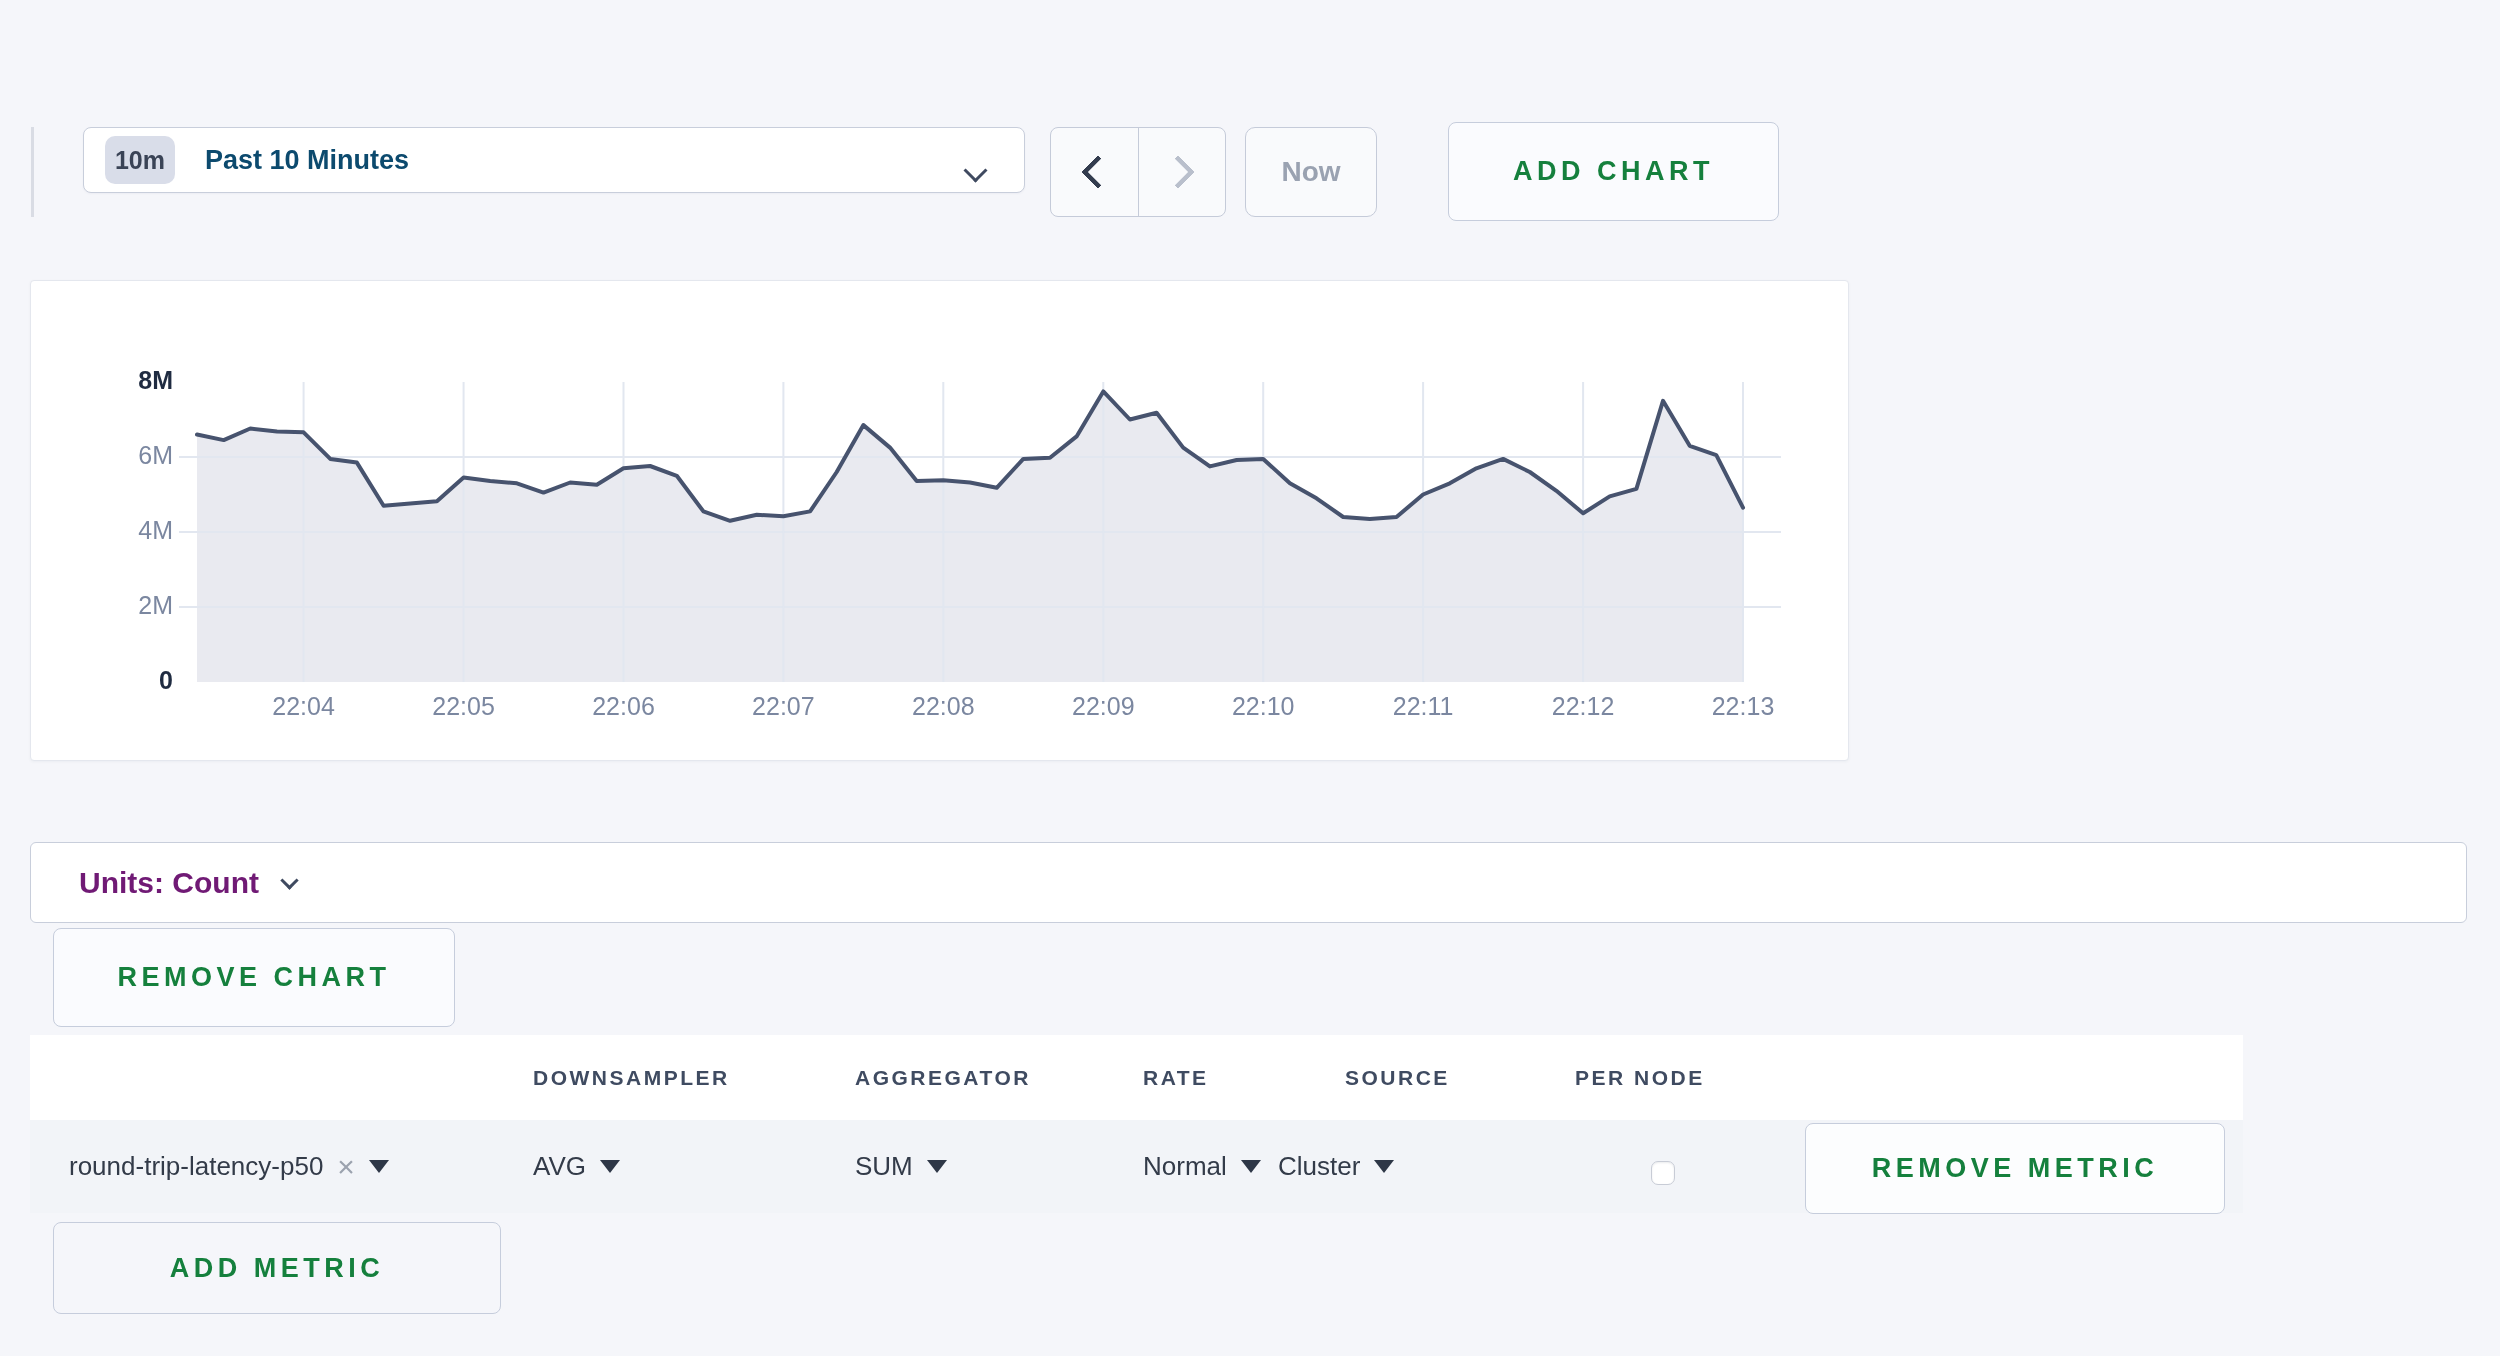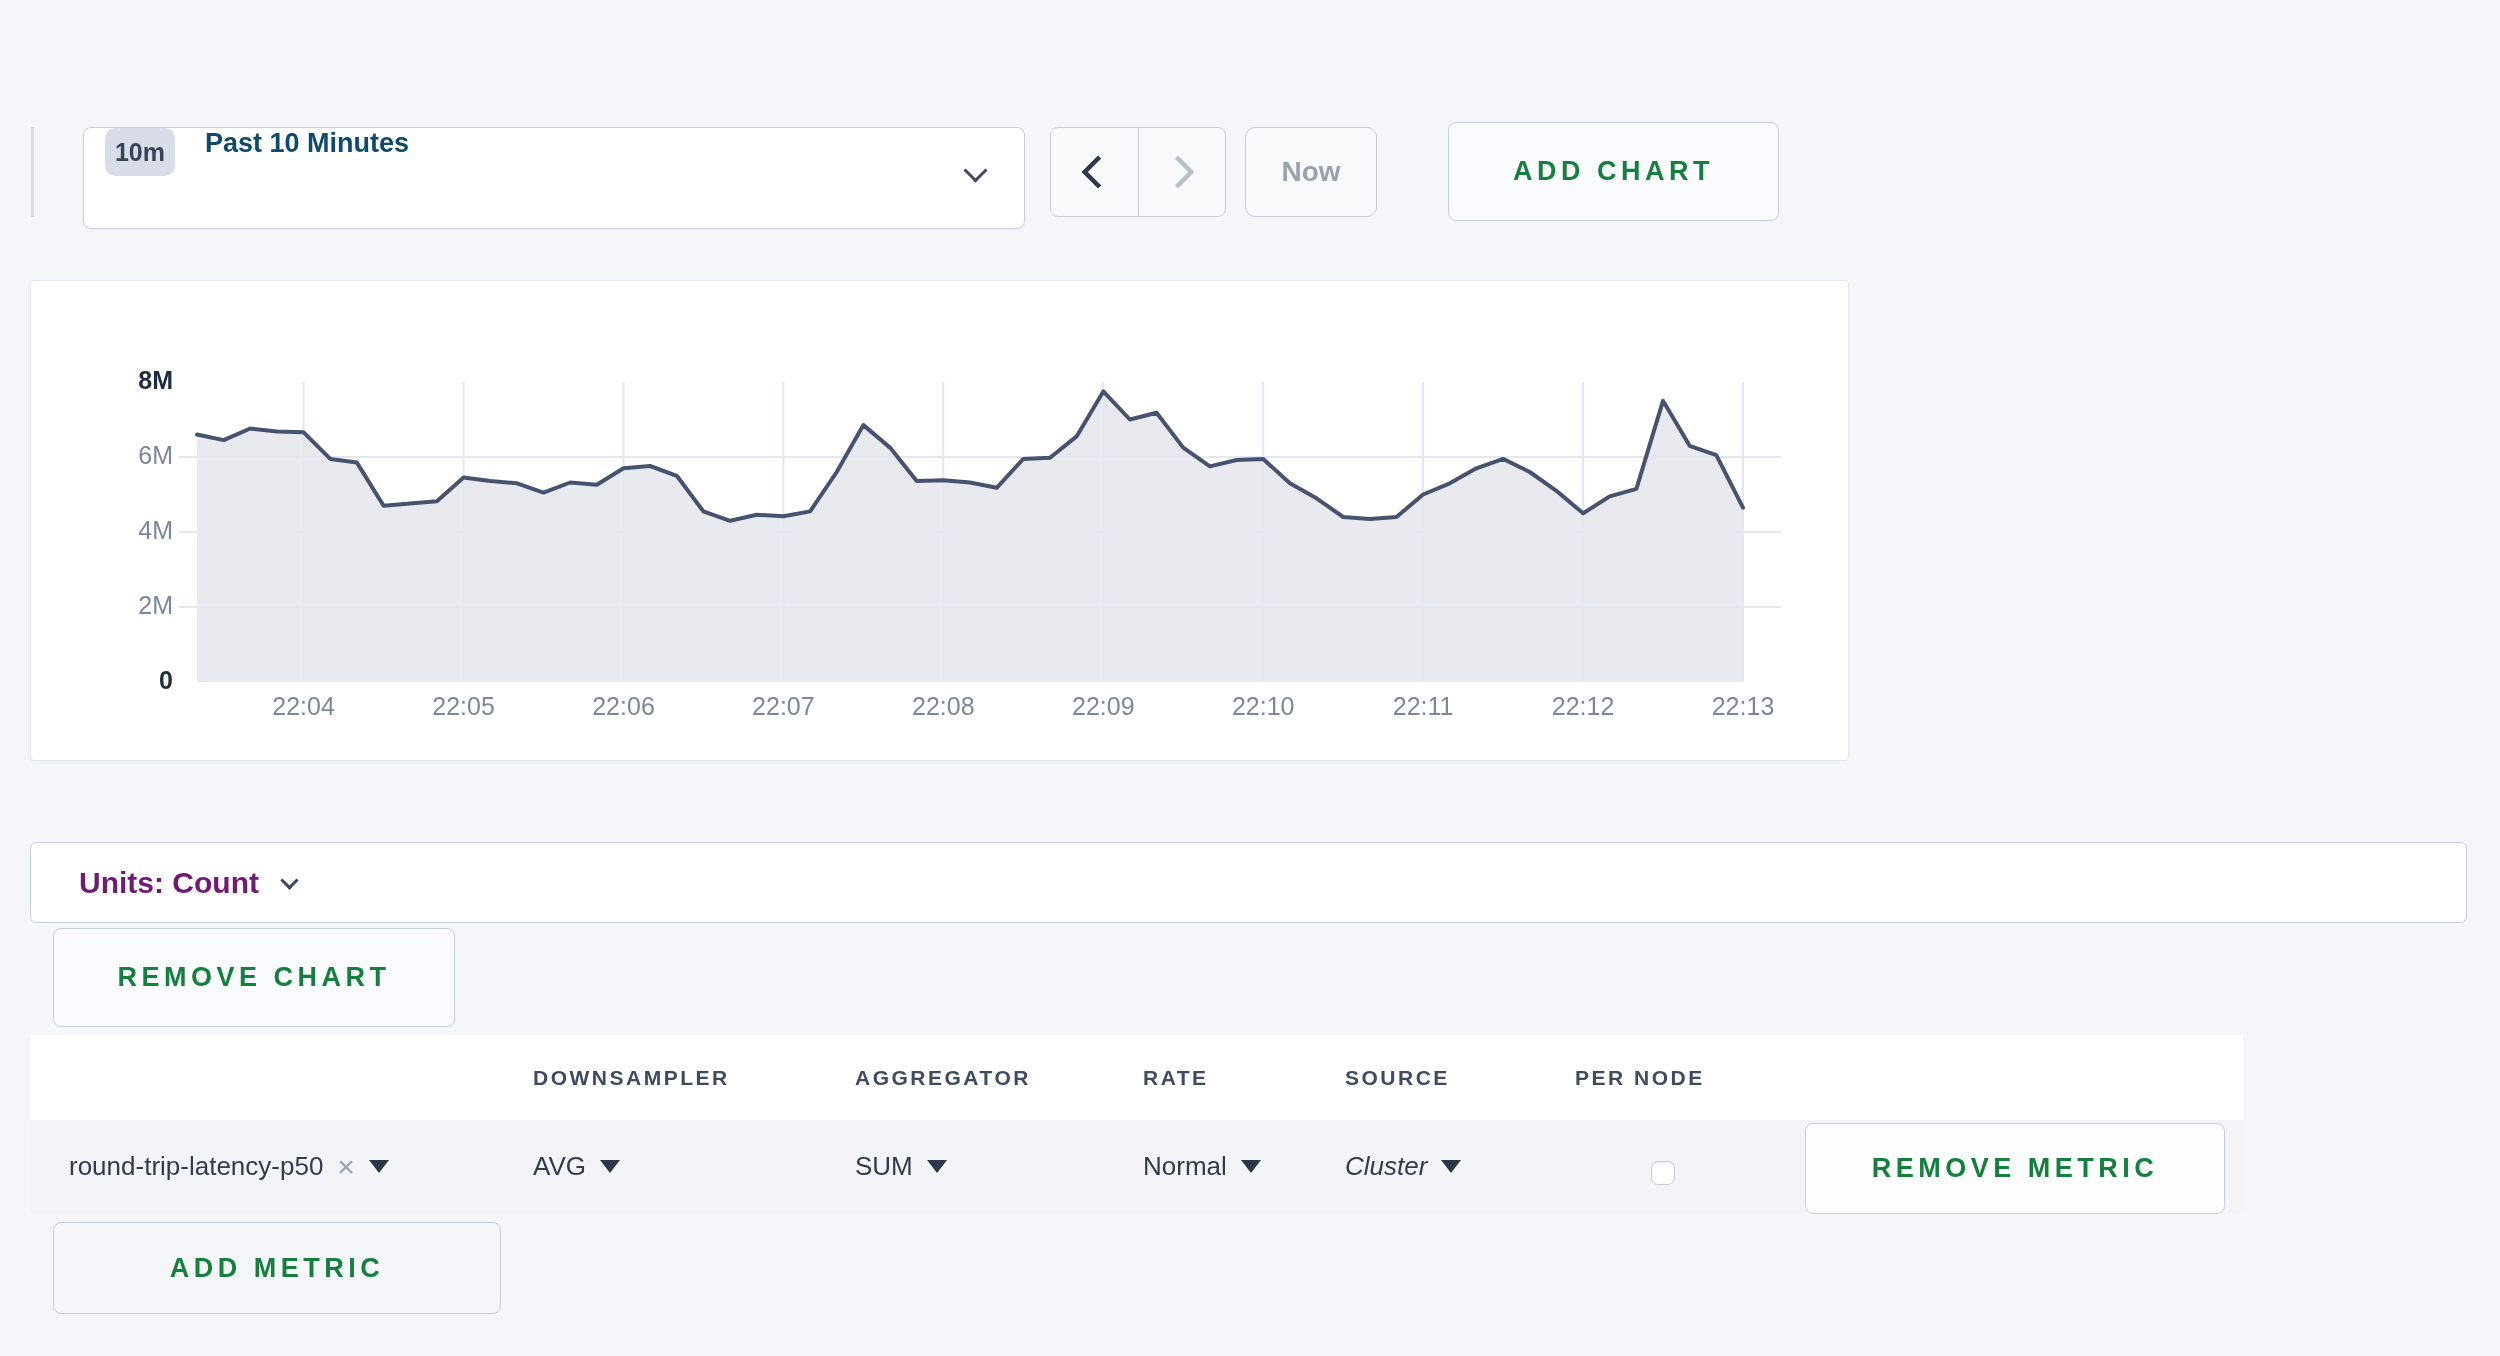--- a/index.html
+++ b/index.html
@@ -10,23 +10,23 @@
     color:#232b3b;
   }
   .abs{position:absolute;}
 
   
   .page-title{left:43px;top:16px;font-size:47px;font-weight:700;color:#1a2231;letter-spacing:-0.5px;}
 
   .vrule{left:31px;top:127px;width:3px;height:90px;background:#d9dce4;}
 
   .time-dropdown{
-    left:83px;top:127px;width:942px;height:102px;background:#fff;
+    left:83px;top:127px;width:942px;height:66px;background:#fff;
     border:1.5px solid #c8cedb;border-radius:8px;box-sizing:border-box;
-    display:flex;box-shadow:0 1px 2px rgba(70,80,110,.05);
+    display:flex;align-items:center;box-shadow:0 1px 2px rgba(70,80,110,.05);
     cursor:pointer;
   }
   .time-badge{
     margin-left:21px;height:48px;min-width:70px;border-radius:10px;background:#d9dde9;
     display:flex;align-items:center;justify-content:center;
     font-size:25px;font-weight:700;color:#3a4356;
   }
   .time-label{margin-left:30px;font-size:27px;font-weight:700;color:#0c4a6e;}
   .chev{display:inline-block;border-right:3px solid #3f4a60;border-bottom:3px solid #3f4a60;transform:rotate(45deg);}
   .chev.down-lg{width:14px;height:14px;position:absolute;right:40px;top:34px;}
@@ -177,21 +177,21 @@
       <span class="caret"></span>
     </div>
     <div class="cell" style="left:825px;">
       <span>SUM</span>
       <span class="caret"></span>
     </div>
     <div class="cell" style="left:1113px;">
       <span>Normal</span>
       <span class="caret"></span>
     </div>
-    <div class="cell" style="left:1315px;font-style:italic;">
+    <div class="cell" style="left:1248px;">
       <span>Cluster</span>
       <span class="caret"></span>
     </div>
     <div class="checkbox" role="checkbox" aria-checked="false"></div>
     <div class="abs btn-blue remove-metric-btn" style="left:1775px;top:3px;">REMOVE METRIC</div>
   </div>
 
   <div class="abs btn-blue add-metric-btn">ADD METRIC</div>
 
 </div>

